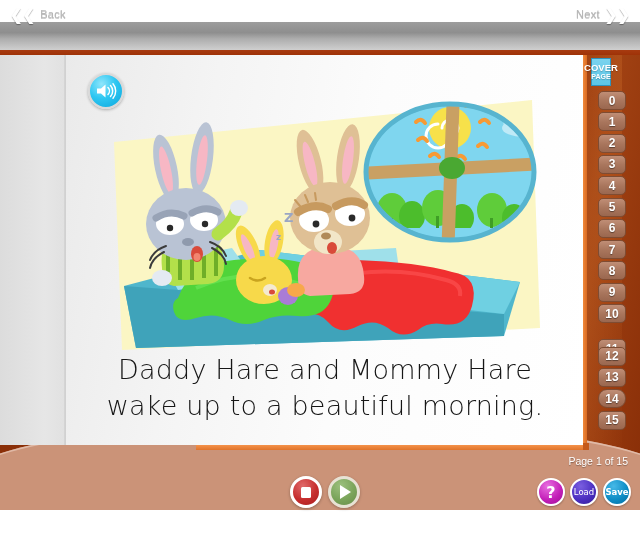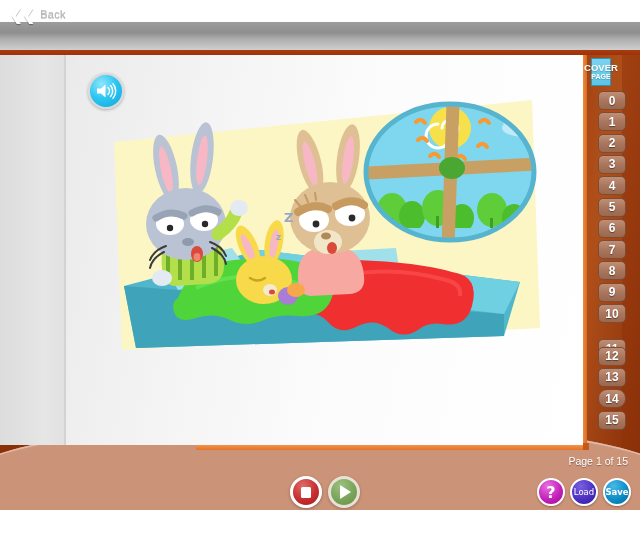--- a/index.html
+++ b/index.html
@@ -209,20 +209,24 @@
   </div>
 
   <div class="topbar"></div>
   <div class="topbar-underline"></div>
 
   <div class="nav-btn nav-back">
     <span class="chev">❮❮</span>
     <span class="nav-label">Back</span>
   </div>
 
+  <div class="nav-btn nav-next">
+    <span class="nav-label">Next</span>
+    <span class="chev">❯❯</span>
+  </div>
 
 
   <div class="book">
     <div class="page-white"></div>
     <div class="page-spine-soft"></div>
     <div class="page-spine"></div>
     <div class="page-right-edge"></div>
     <div class="page-bottom-shadow"></div>
     <div class="page-corner"></div>
   </div>
@@ -365,20 +369,24 @@
         <ellipse cx="172" cy="192" rx="3" ry="2.5" fill="#d94a3a"></ellipse>
         <ellipse cx="188" cy="196" rx="10" ry="9" fill="#a97cd6"></ellipse>
         <ellipse cx="196" cy="190" rx="9" ry="7" fill="#f7a84a"></ellipse>
 
         <text x="184" y="122" font-family="DejaVu Sans, sans-serif" font-size="13" fill="#9aa6c4" font-weight="bold">Z</text>
         <text x="176" y="140" font-family="DejaVu Sans, sans-serif" font-size="9" fill="#9aa6c4" font-weight="bold">z</text>
       </g>
     </svg>
   </div>
 
+  <div class="story-text">
+    <span class="story-line">Daddy Hare and Mommy Hare</span>
+    <span class="story-line">wake up to a beautiful morning.</span>
+  </div>
 
   <div class="sidebar">
     <div class="cover-btn">
       <span class="l1">COVER</span>
       <span class="l2">PAGE</span>
     </div>
     <div id="page-buttons">
         <div class="pagebtn" style="top: 36px;">0</div>
         <div class="pagebtn" style="top: 57.3px;">1</div>
         <div class="pagebtn" style="top: 78.6px;">2</div>

